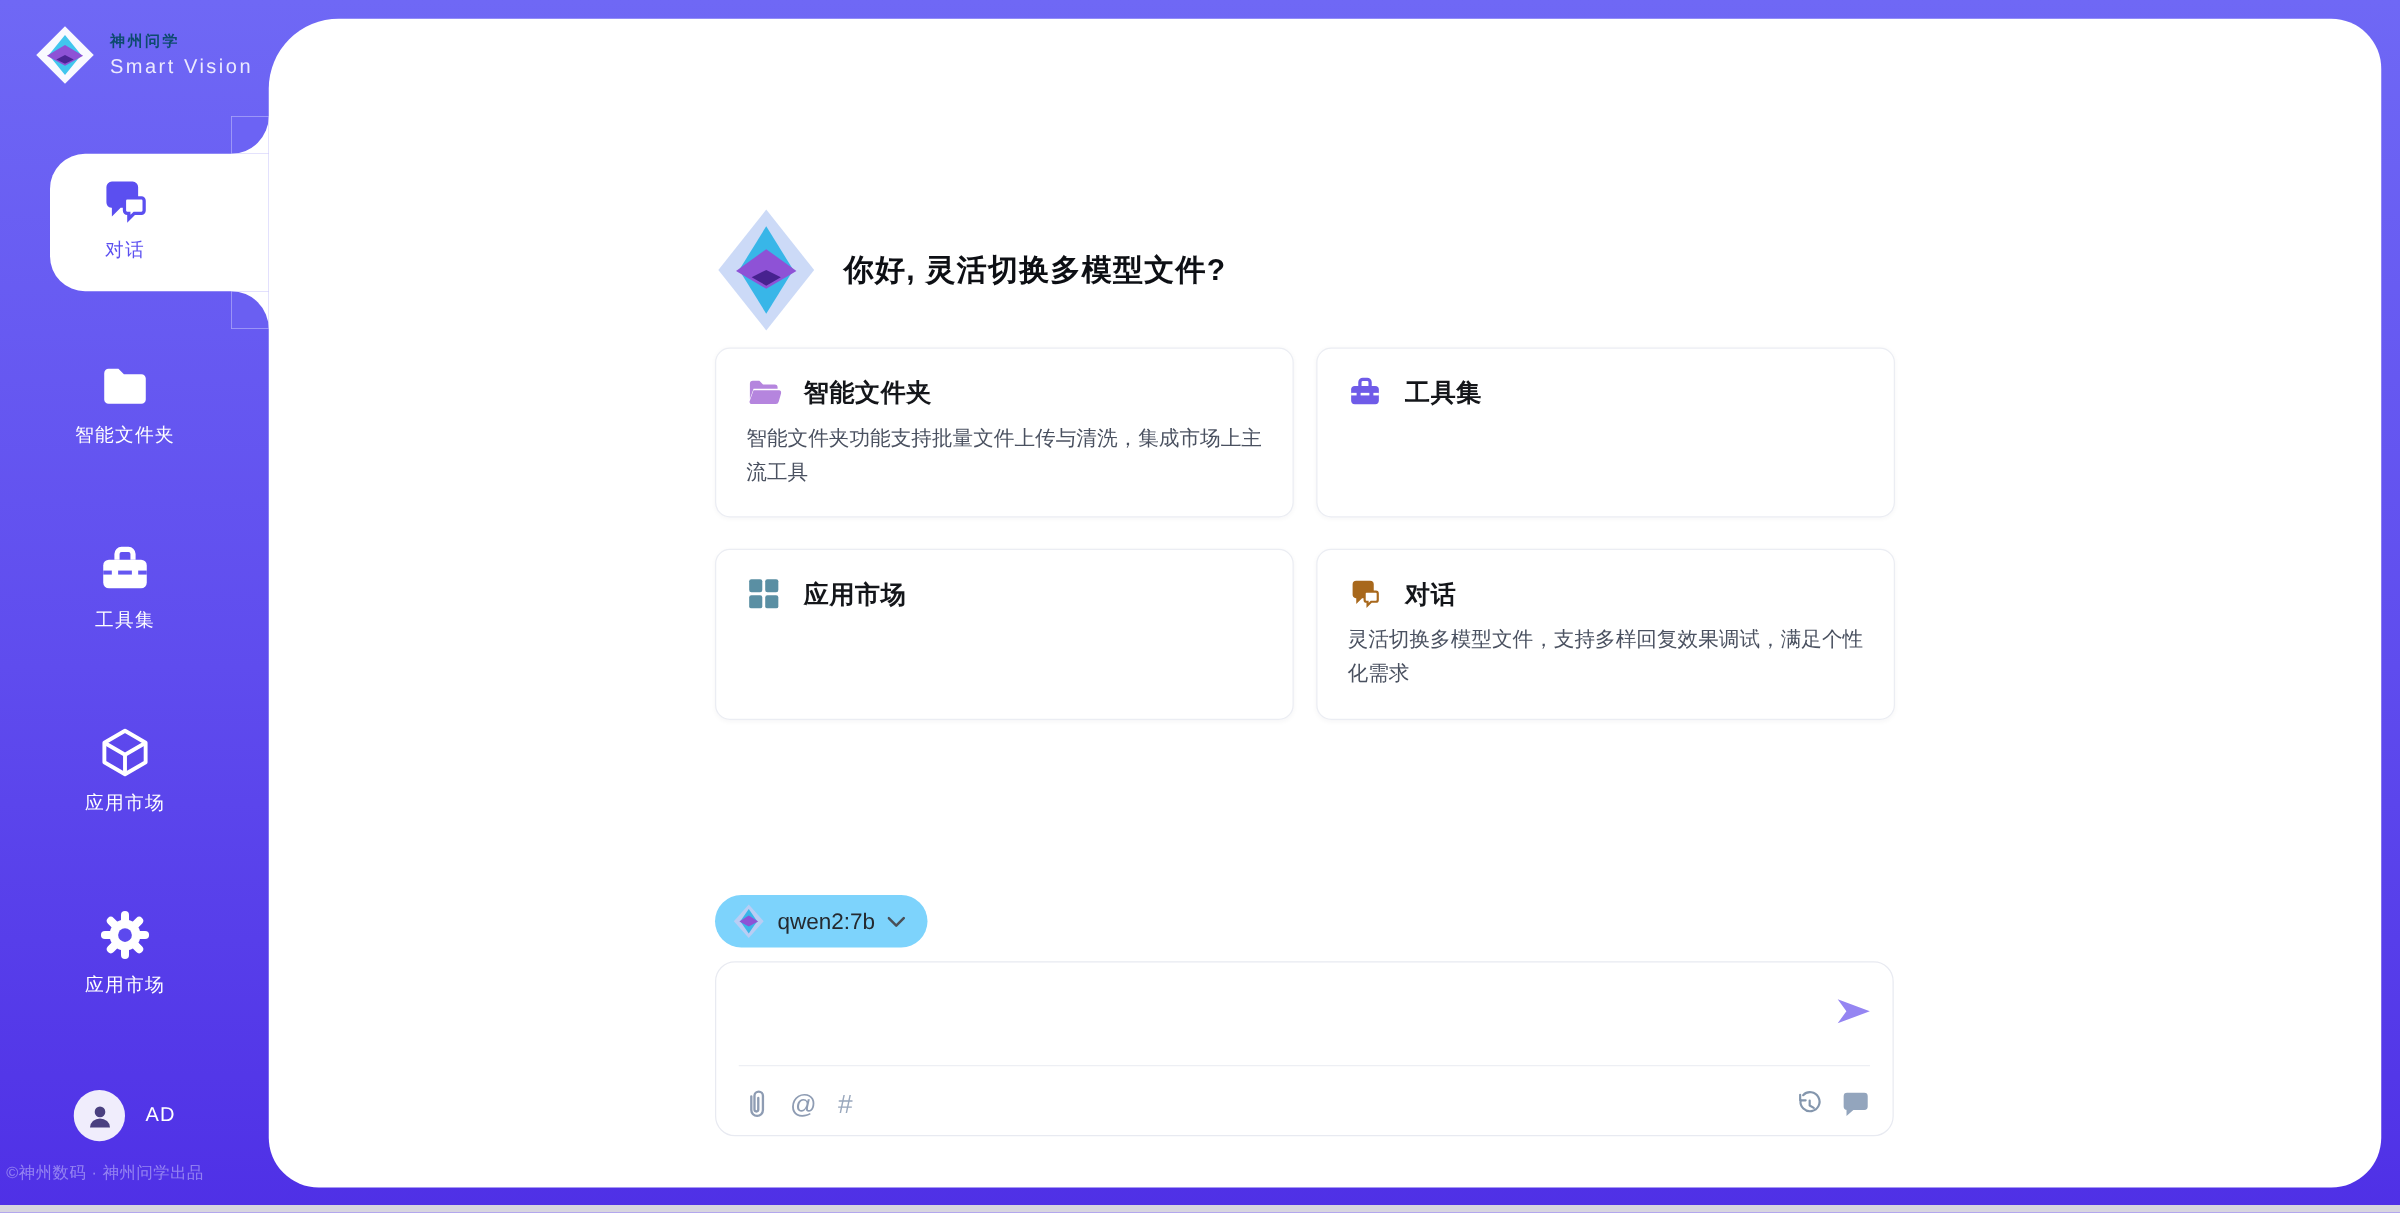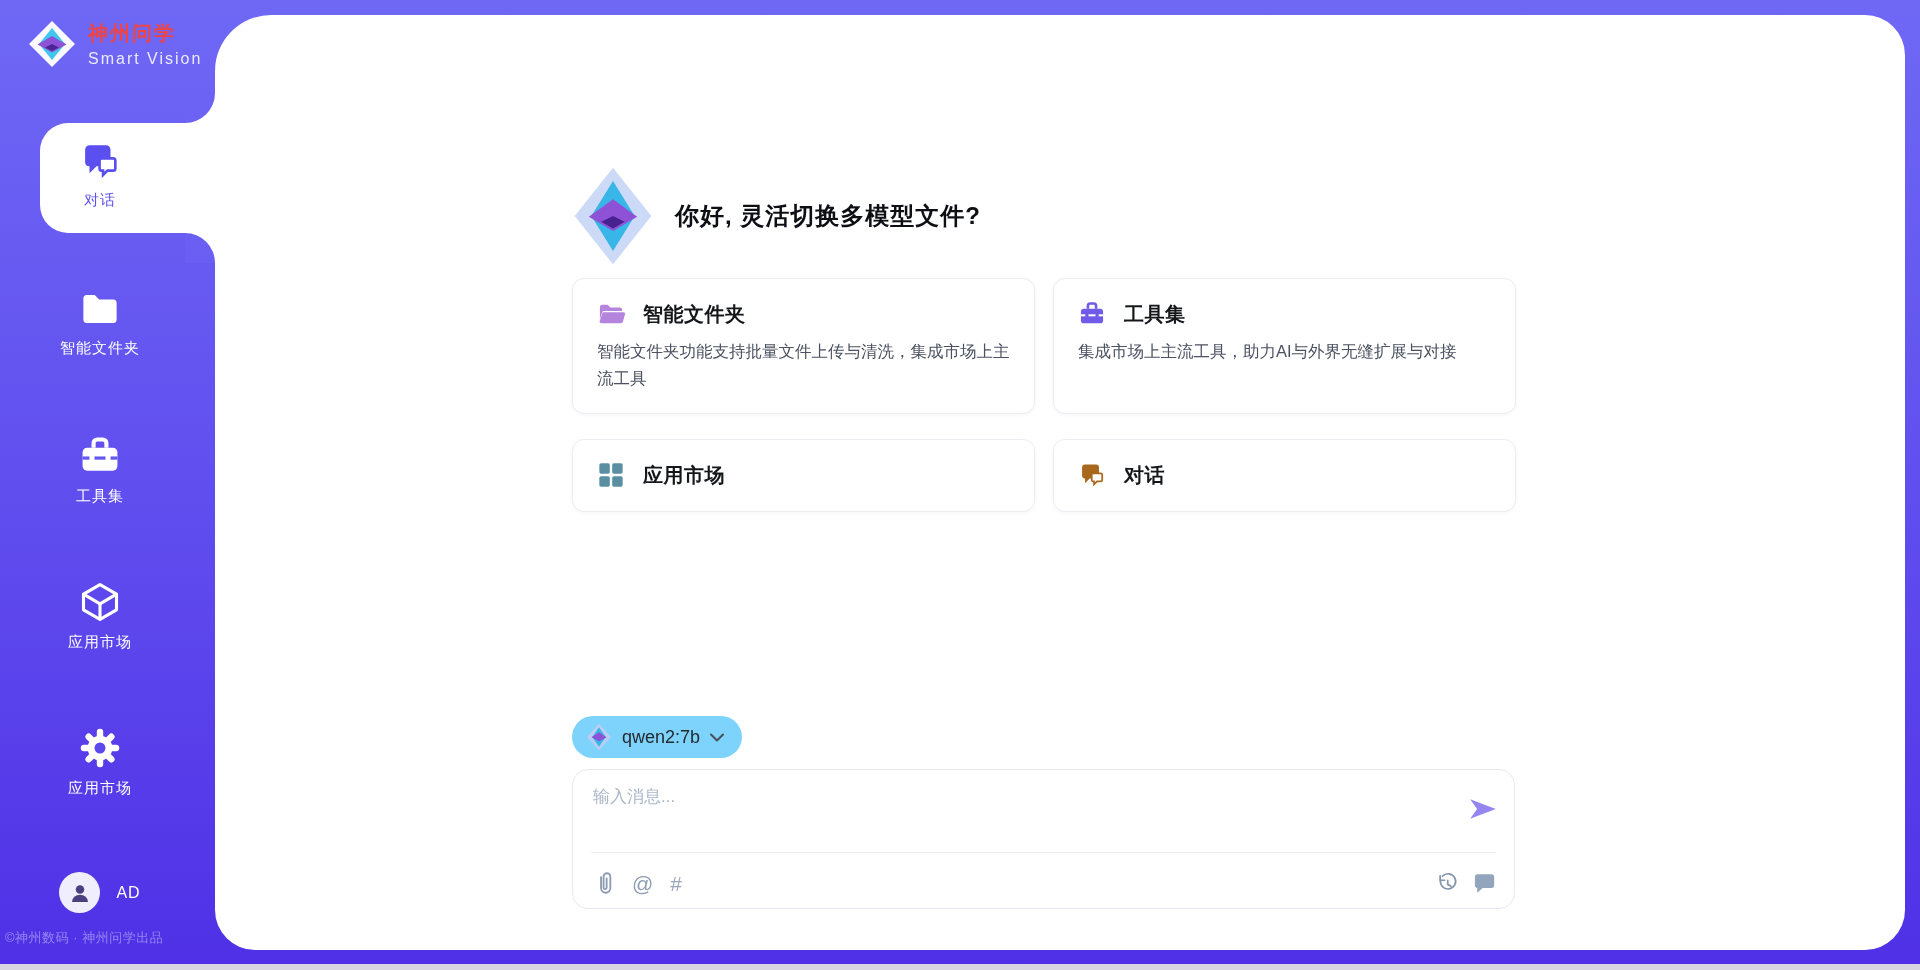--- a/index.html
+++ b/index.html
@@ -11,21 +11,21 @@
   }
   
   .bottom-strip { position:absolute; left:0; bottom:0; width:100%; height:6px; background:#d7d5df; z-index:40; }
   .main-panel {
     position:absolute; left:215px; top:15px; width:1690px; height:935px;
     background:#ffffff; border-radius:56px 40px 40px 40px; z-index:5;
   }
   
   .sidebar { position:absolute; left:0; top:0; width:215px; height:970px; z-index:6; }
   .brand { position:absolute; left:28px; top:20px; display:flex; align-items:center; gap:12px; }
-  .brand-text .cn { color:#ef4444; font-size:20px; font-weight:700; letter-spacing:2px; }
+  .brand-text .cn { color:#0c4a6e; font-size:12px; font-weight:700; letter-spacing:2px; }
   .brand-text .en { color:#eceafe; font-size:16px; letter-spacing:2px; margin-top:3px; }
   .active-tab {
     position:absolute; left:40px; top:123px; width:175px; height:110px;
     background:#fff; border-radius:28px 0 0 28px; z-index:6;
   }
   .fillet { position:absolute; left:185px; width:30px; height:30px; background:#fff; z-index:6; overflow:hidden; }
   .fillet.top { top:93px; }
   .fillet.bottom { top:233px; }
   .fillet.top::after, .fillet.bottom::after { content:""; position:absolute; inset:0; }
   .fillet.top::after { background:#6c63f4; border-radius:0 0 100% 0; }
@@ -225,21 +225,20 @@
           <svg width="28" height="28" viewBox="0 0 48 48">
             <path d="M17 15 v-5 a4 4 0 0 1 4 -4 h6 a4 4 0 0 1 4 4 v5" fill="none" stroke="currentColor" stroke-width="4.5"></path>
             <rect x="5" y="15" width="38" height="25" rx="5" fill="currentColor"></rect>
             <rect x="5" y="24.5" width="38" height="3.5" fill="var(--bg)"></rect>
             <rect x="12.5" y="21" width="5.5" height="10.5" rx="2.5" fill="currentColor"></rect>
             <rect x="30" y="21" width="5.5" height="10.5" rx="2.5" fill="currentColor"></rect>
           </svg>
         </span>
         <span class="card-title">工具集</span>
       </div>
-      <div class="card-desc">集成市场上主流工具，助力AI与外界无缝扩展与对接</div>
     </div>
 
     <div class="card">
       <div class="card-head">
         <span style="color:#5a8fa3">
           <svg width="28" height="28" viewBox="0 0 48 48" fill="currentColor">
             <rect x="4" y="4" width="18" height="18" rx="3"></rect>
             <rect x="26" y="4" width="18" height="18" rx="3"></rect>
             <rect x="4" y="26" width="18" height="18" rx="3"></rect>
             <rect x="26" y="26" width="18" height="18" rx="3"></rect>
@@ -252,41 +251,41 @@
     <div class="card">
       <div class="card-head">
         <span style="color:#a8681c; --bg:#ffffff">
           <svg width="28" height="28" viewBox="0 0 48 48">
             <path fill="currentColor" d="M12 6 h19 a5 5 0 0 1 5 5 v14 a5 5 0 0 1 -5 5 H20 l-8 8 v-8 h-0.5 A5 5 0 0 1 7 25 V11 a5 5 0 0 1 5 -5 z"></path>
             <path d="M26 21 h13 a2.5 2.5 0 0 1 2.5 2.5 v9 a2.5 2.5 0 0 1 -2.5 2.5 h-6.5 l-5 5 v-5 h-1.5 a2.5 2.5 0 0 1 -2.5 -2.5 v-9 a2.5 2.5 0 0 1 2.5 -2.5 z" fill="var(--bg)" stroke="currentColor" stroke-width="3"></path>
           </svg>
         </span>
         <span class="card-title">对话</span>
       </div>
+      <div class="card-desc">灵活切换多模型文件，支持多样回复效果调试，满足个性化需求</div>
     </div>
   </div>
 
   <div class="model-pill">
     <span>
       <svg width="26" height="28" viewBox="0 0 48 54">
         <path d="M24 1 L47 27 L24 53 L1 27 Z" fill="#b9cdf4"></path>
         <path d="M24 8 L37 27 L24 46 L11 27 Z" fill="#38b6e8"></path>
         <path d="M24 18 L38.5 27.5 L24 35 L9.5 27.5 Z" fill="#8e52d6"></path>
       </svg>
     </span>
     <span class="model-name">qwen2:7b</span>
     <span>
       <svg width="14" height="9" viewBox="0 0 14 9" fill="none" stroke="#4a4f57" stroke-width="2" stroke-linecap="round" stroke-linejoin="round">
         <polyline points="1,1.5 7,7.5 13,1.5"></polyline>
       </svg>
     </span>
   </div>
 
   <div class="composer">
-    <textarea placeholder="输入消息..." style=""></textarea>
 
     <span class="send-btn">
       <svg width="30" height="26" viewBox="0 0 28 24">
         <path d="M2 3 L26 12 L2 21 L8.5 12 Z" fill="#9585f2"></path>
       </svg>
     </span>
 
     <div class="divider"></div>
 
     <div class="composer-toolbar">

